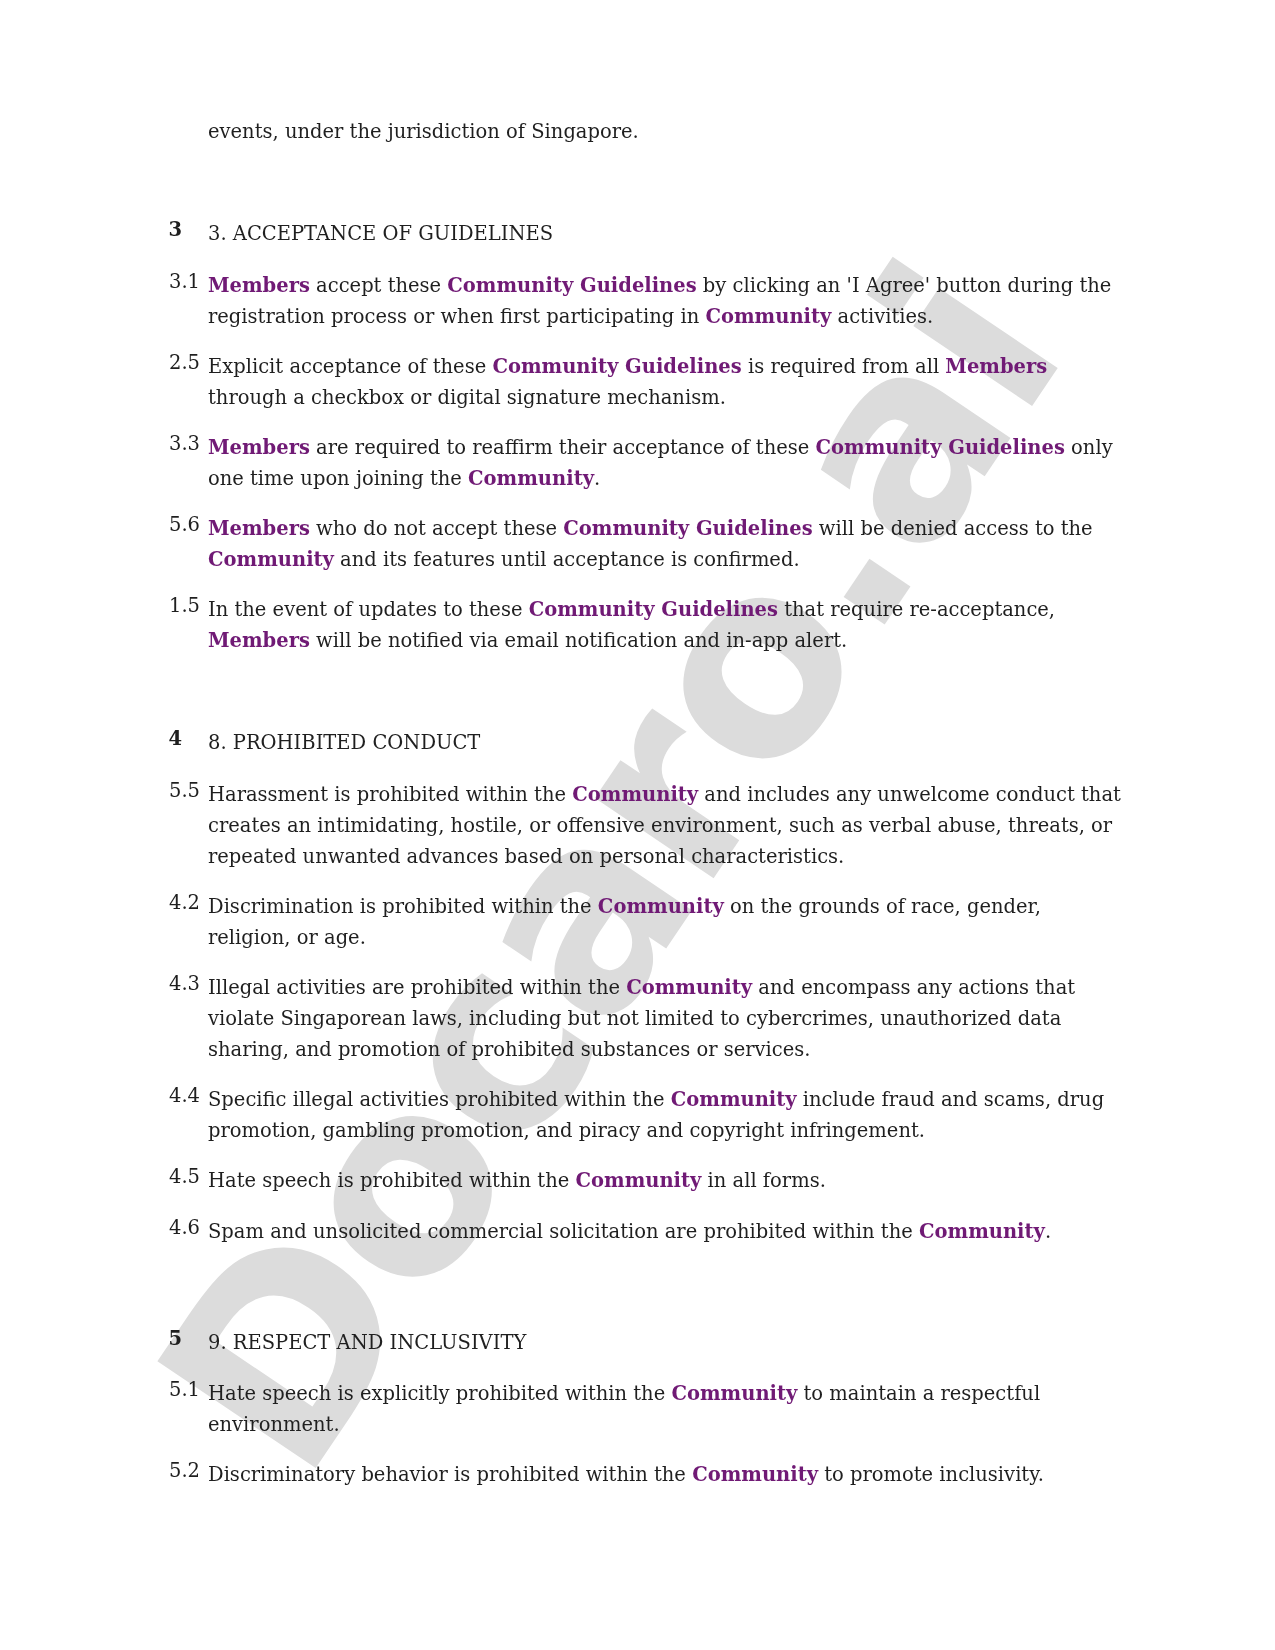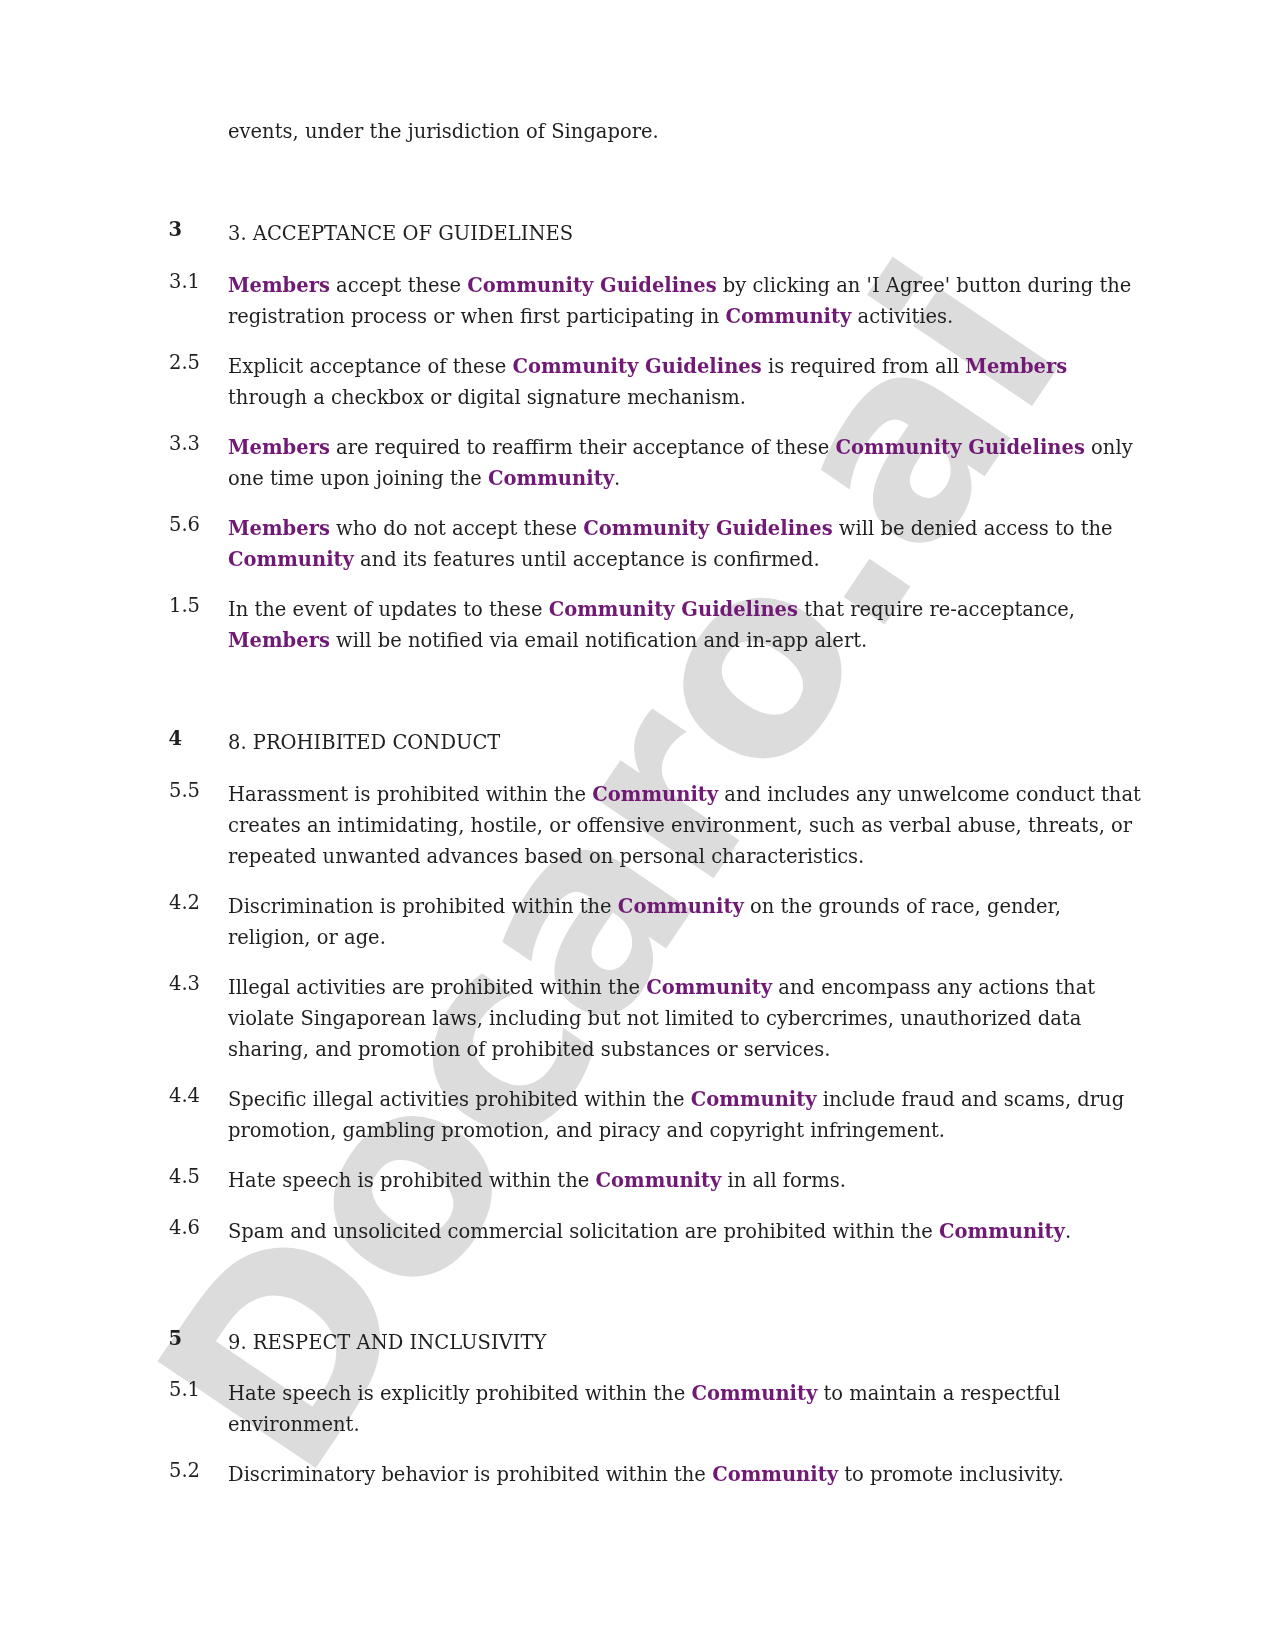--- a/index.html
+++ b/index.html
@@ -21,21 +21,21 @@
   .content {
     position: absolute; left: 0; top: 0; width: 1275px;
     z-index: 1;
     font-family: "DejaVu Serif", serif;
     color: #1f1f1f;
     font-size: 19.5px;
   }
   .row { position: absolute; left: 0; width: 1275px; }
   .num { position: absolute; text-align: right; width: 42px; left: 158px; }
   .num.sec { left: 142px; width: 40px; font-weight: bold; }
-  .txt { position: absolute; left: 208px; width: 920px; line-height: 31px; margin-left: 20px; }
+  .txt { position: absolute; left: 208px; width: 920px; line-height: 31px; }
   .heading .txt { font-weight: normal; }
   b { font-weight: bold; color: #701a75; }
 </style>
 </head>
 <body>
 
 <div class="page">
   <div class="watermark">Docaro.ai</div>
 
   <div class="content">

